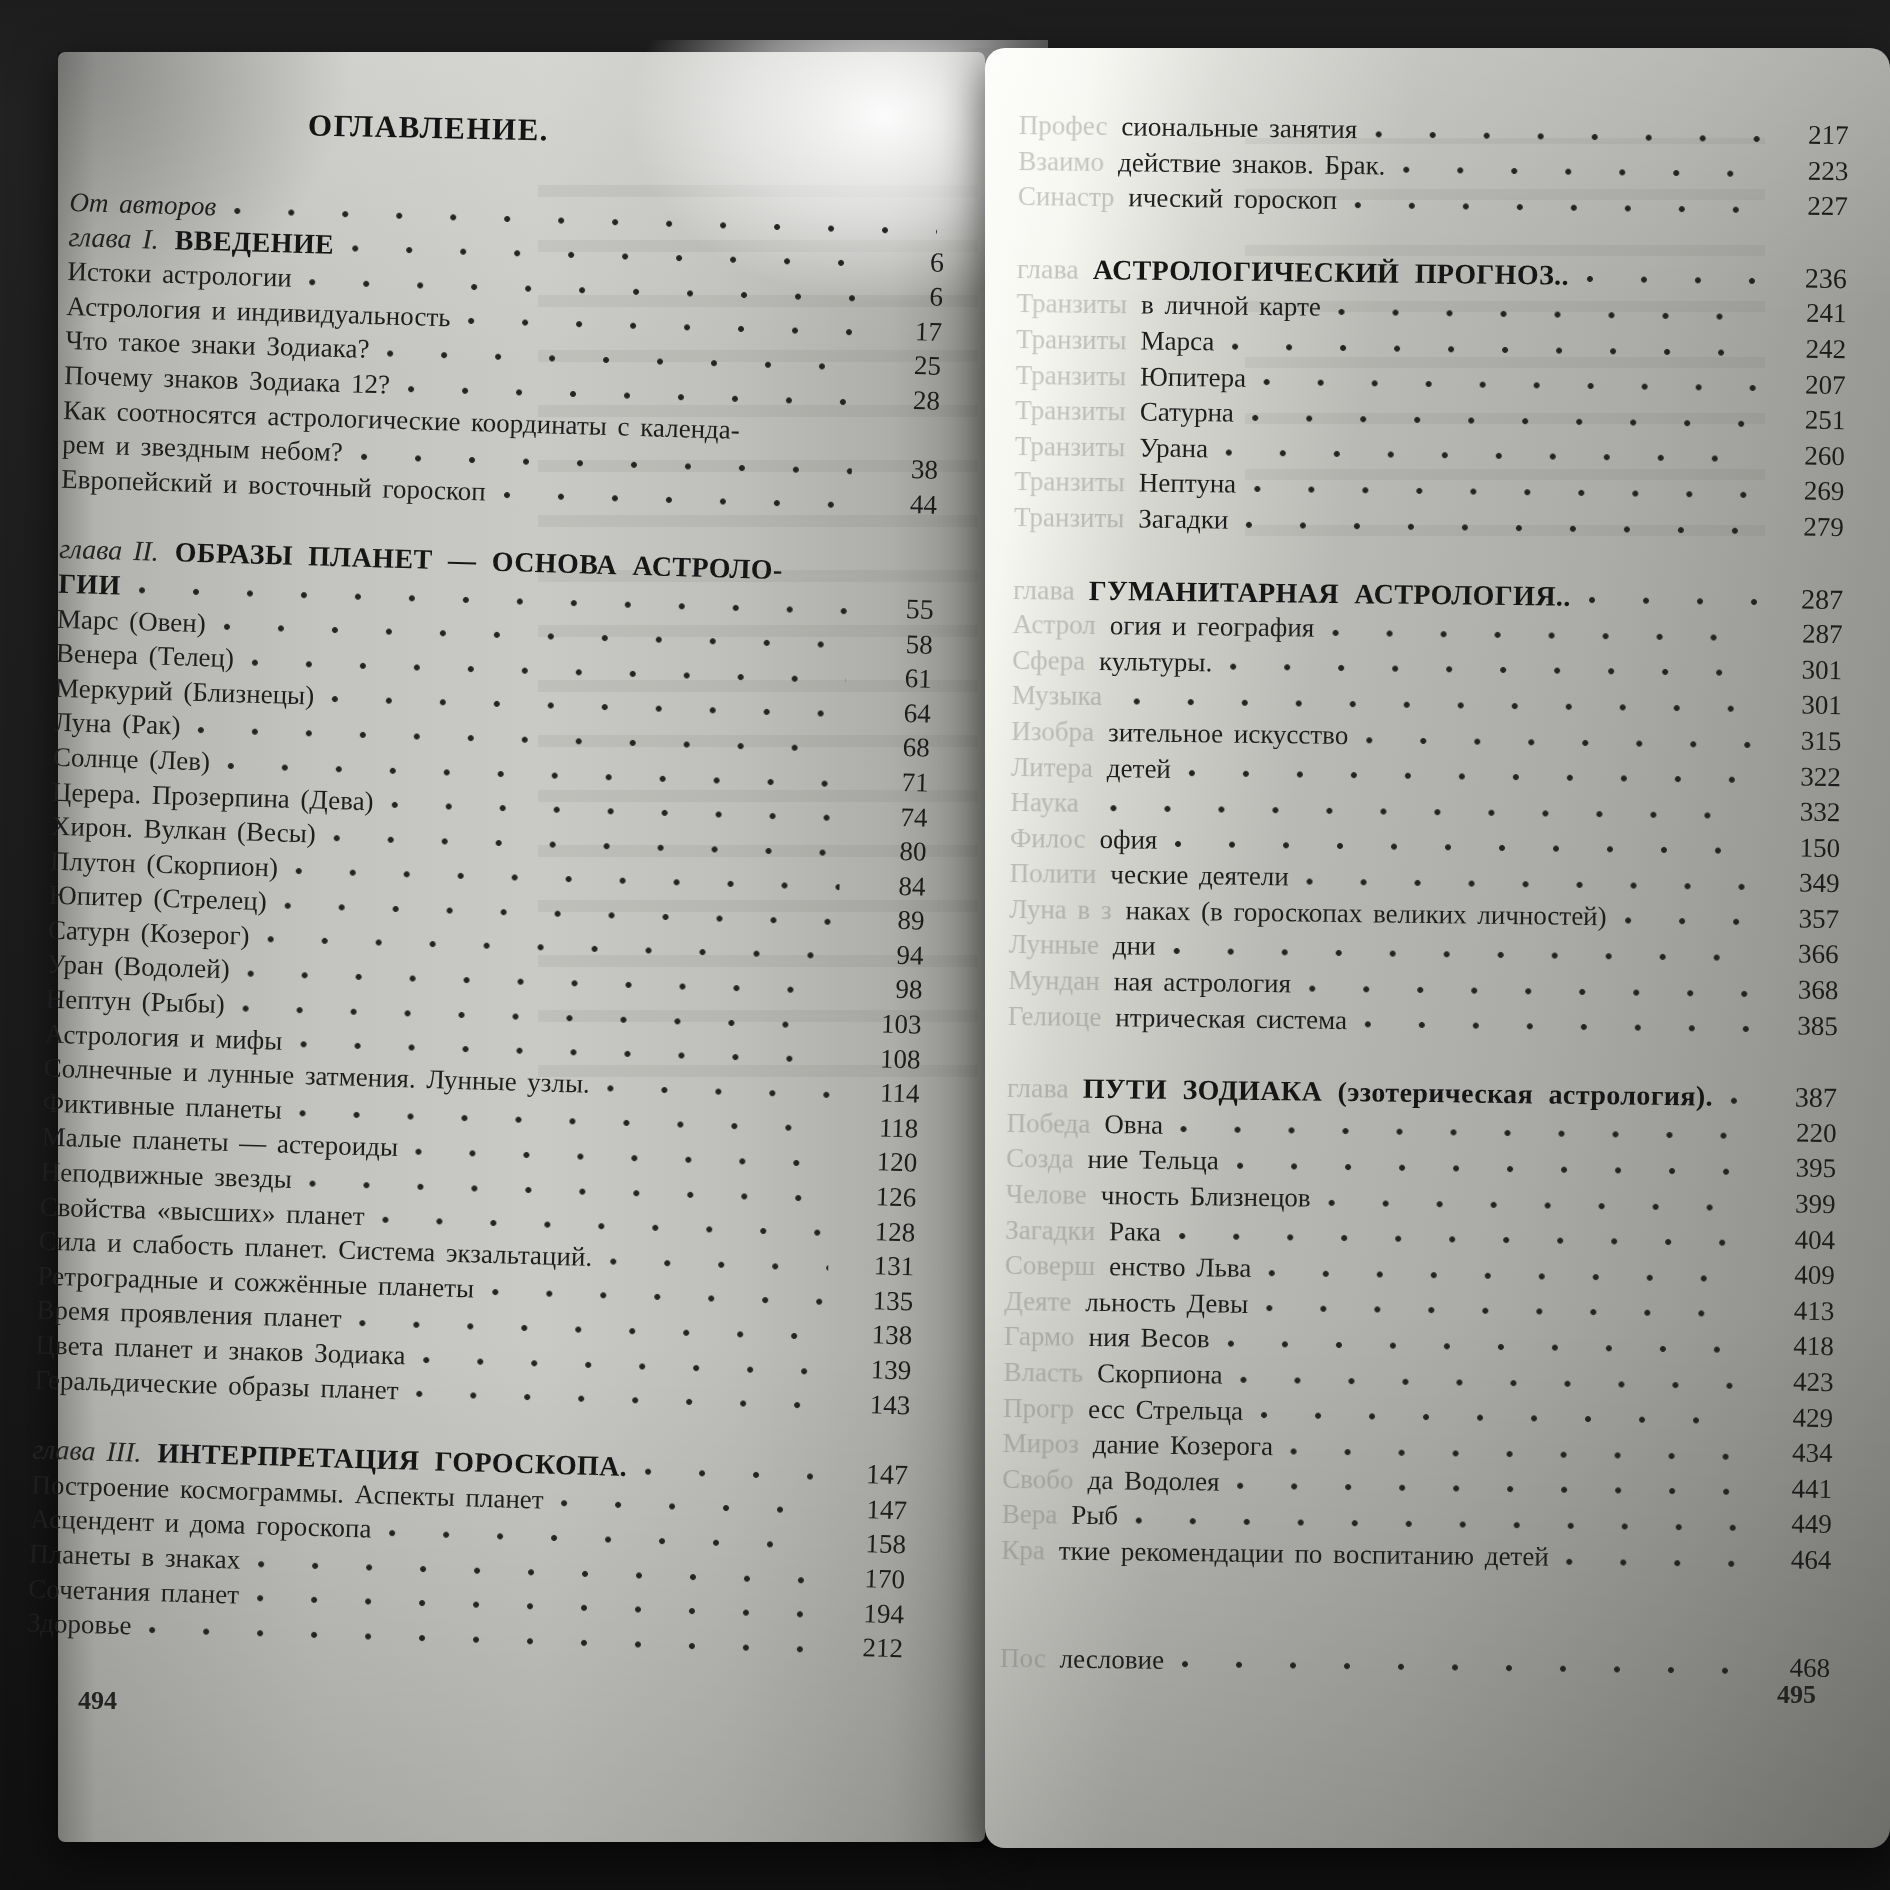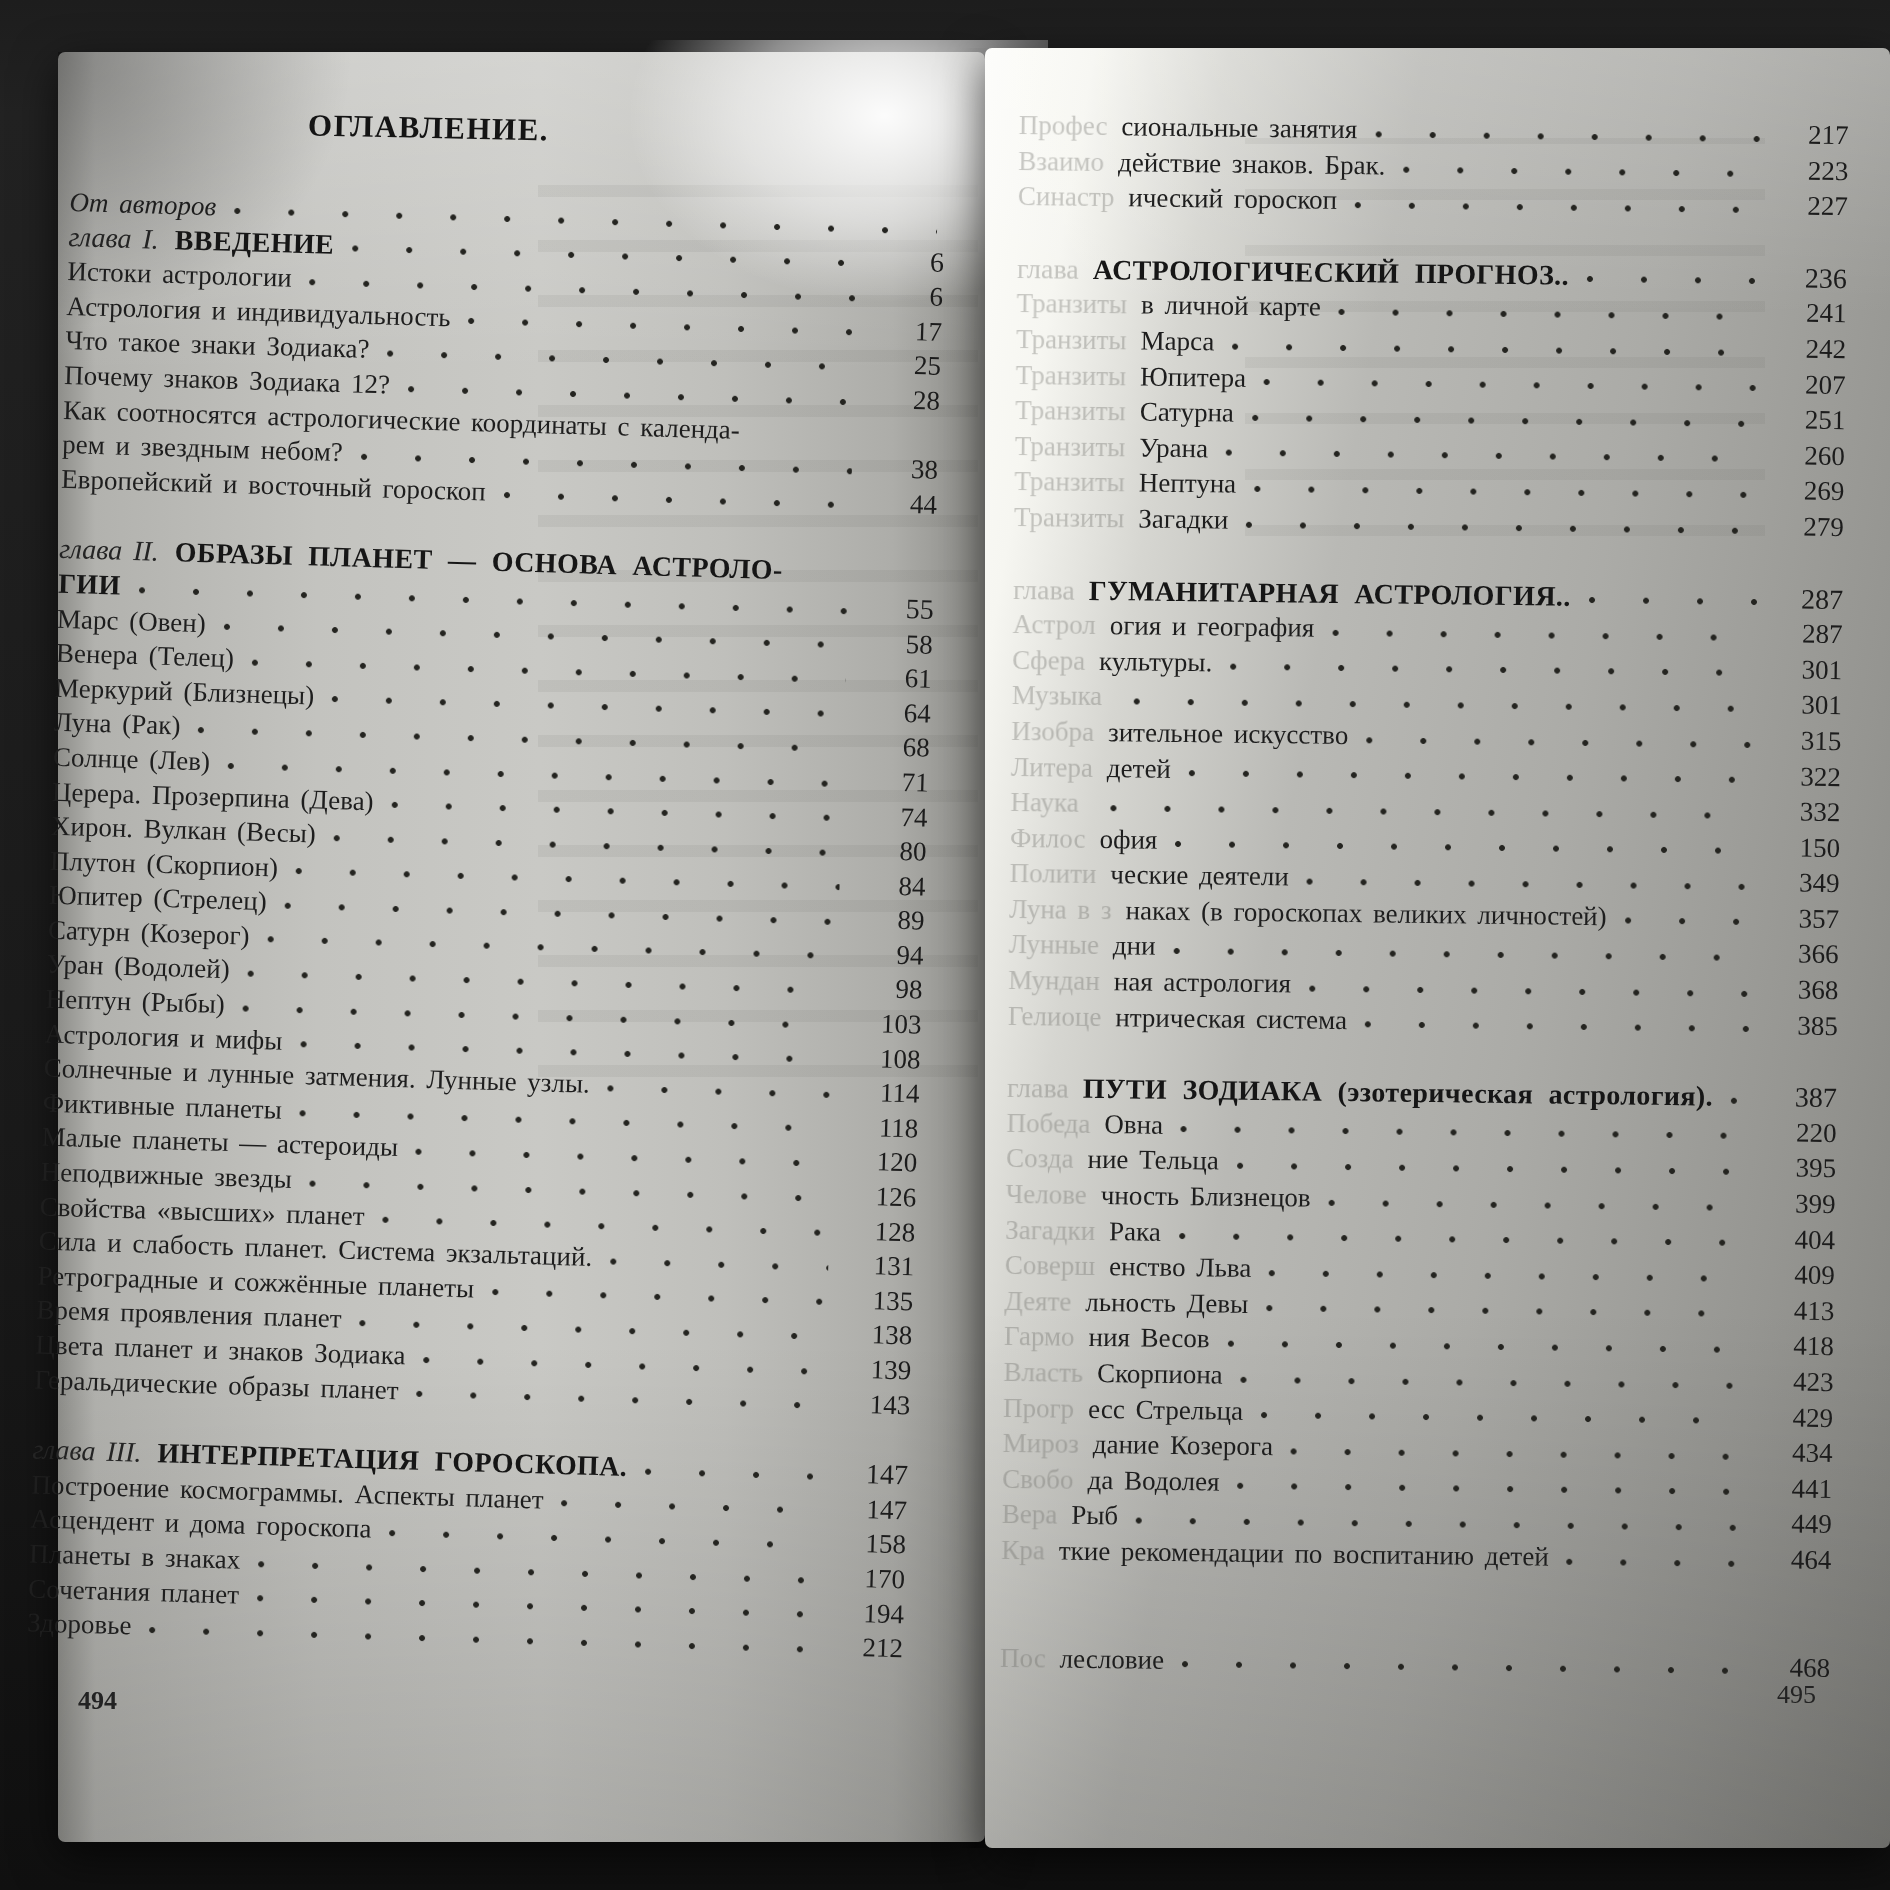--- a/index.html
+++ b/index.html
@@ -9,21 +9,21 @@
 
   
   .page{position:absolute;border-radius:7px;box-shadow:0 14px 45px rgba(0,0,0,.65);}
   #left-page{left:58px;top:52px;width:927px;height:1790px;
     background:
       linear-gradient(180deg,rgba(255,255,255,.22) 0%,rgba(255,255,255,0) 18%,rgba(0,0,0,0) 72%,rgba(0,0,0,.14) 100%),
       linear-gradient(90deg,#8e8e8a 0%,#b2b2ae 4%,#c3c3bf 28%,#c9c9c5 52%,#bfbfbb 72%,#adada9 90%,#8f8f8b 99%);}
   #right-page{left:985px;top:48px;width:905px;height:1800px;
     background:
       linear-gradient(180deg,rgba(255,255,255,.16) 0%,rgba(255,255,255,0) 15%,rgba(0,0,0,0) 70%,rgba(0,0,0,.16) 100%),
-      linear-gradient(100deg,#fdfdfa 0%,#f6f6f1 9%,#d6d6d1 20%,#b9b9b5 36%,#ababa7 58%,#959591 82%,#82827e 100%);}
+      linear-gradient(100deg,#fdfdfa 0%,#f6f6f1 9%,#d6d6d1 20%,#b9b9b5 36%,#ababa7 58%,#959591 82%,#82827e 100%); border-radius: 20px;}
   #gutter{position:absolute;left:958px;top:48px;width:42px;height:1800px;
     background:linear-gradient(90deg,rgba(0,0,0,0) 0%,rgba(0,0,0,.38) 45%,rgba(0,0,0,.15) 70%,rgba(255,255,255,0) 100%);}
 
   
   .decor{position:absolute;pointer-events:none;}
   #corner-glare{left:560px;top:-12px;width:430px;height:270px;
     background:radial-gradient(ellipse at 62% 28%,rgba(255,255,255,.95) 0%,rgba(255,255,255,.5) 38%,rgba(255,255,255,0) 68%);}
   #left-vignette{left:0;top:0;width:320px;height:300px;
     background:radial-gradient(ellipse at 0% 0%,rgba(0,0,0,.32) 0%,rgba(0,0,0,0) 65%);}
   #left-bleed{left:480px;top:95px;width:440px;height:950px;opacity:.75;
@@ -48,21 +48,21 @@
   .leader{flex:1;margin:0 8px 0 10px;min-width:30px;
     background-image:radial-gradient(circle at 5px 4px,#242420 2.5px,rgba(0,0,0,0) 3.3px);
     background-size:54px 9px;background-repeat:repeat-x;
     background-position:left 6px bottom 9px;}
   .pagecol{width:78px;text-align:right;color:#1c1c1c;}
 
   #page-title{position:absolute;left:250px;top:58px;font-size:31px;font-weight:700;
     letter-spacing:1.5px;color:#141414;transform:rotate(1.2deg);}
   .folio{position:absolute;font-size:26px;color:#232323;}
   #folio-left{left:20px;top:1634px;font-weight:bold;}
-  #folio-right{left:792px;top:1632px;}
+  #folio-right{left:792px;top:1632px;font-weight:bold;}
 </style>
 </head>
 <body>
 
 <div id="photo">
 
   <div id="gutter" class="decor"></div>
 
   <div id="left-page" class="page">
     <div id="left-vignette" class="decor"></div>

